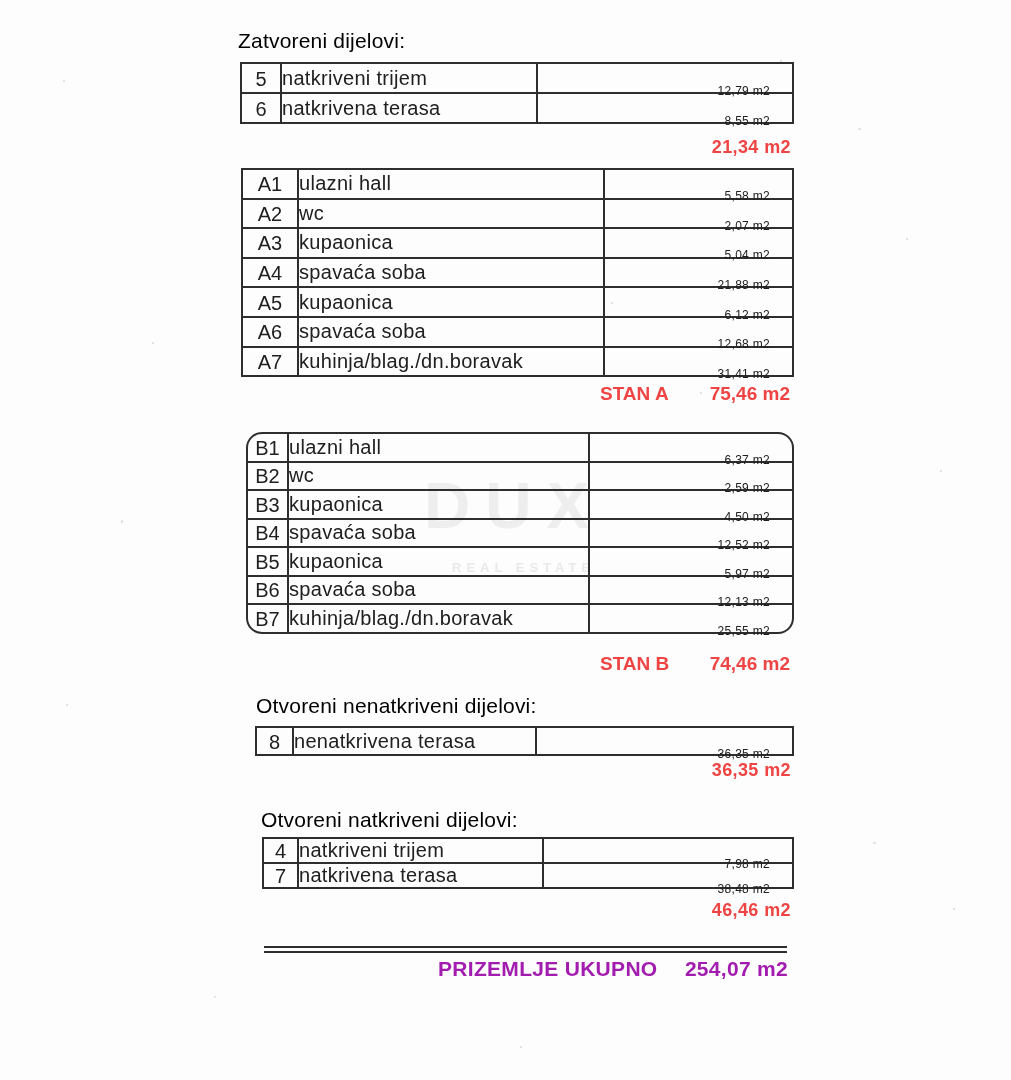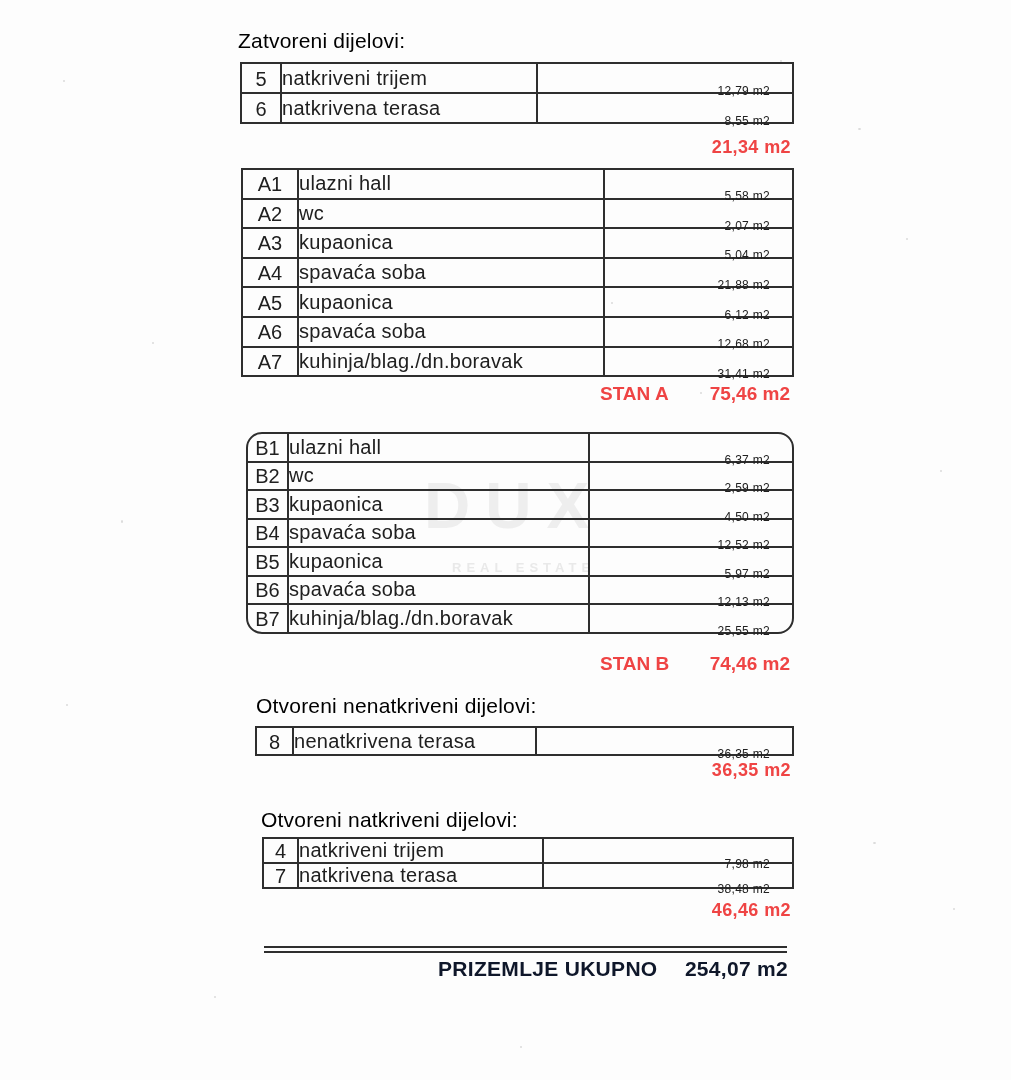--- a/index.html
+++ b/index.html
@@ -51,21 +51,21 @@
           justify-content:space-between; font-weight:bold; font-size:19px;
           color:#ef4444; white-space:nowrap; }
   .stanA { top:383px; }
   .stanB { top:637px;margin-top:16px; }
 
   
   .dbl { position:absolute; left:264px; top:946px; width:523px; height:3px;
          border-top:2px solid #2e2e2e; border-bottom:2px solid #2e2e2e; }
   .grand { position:absolute; left:438px; top:957px; width:350px; display:flex;
            justify-content:space-between; font-weight:bold; font-size:21px;
-           letter-spacing:0.3px; color:#0f172a; white-space:nowrap; }
+           letter-spacing:0.3px; color:#a21caf; white-space:nowrap; }
 
   
   .wm-logo { position:absolute; left:424px; top:474px; font-size:64px; font-weight:600;
              letter-spacing:15px; line-height:1; color:#eeeeee; z-index:0; }
   .wm-sub  { position:absolute; left:452px; top:560px; font-size:13px; font-weight:bold;
              letter-spacing:5px; color:#e9e9e9; z-index:0; }
 
   
   .sp { position:absolute; border-radius:50%; background:#bdbdbd; opacity:0.55; }
 </style>

